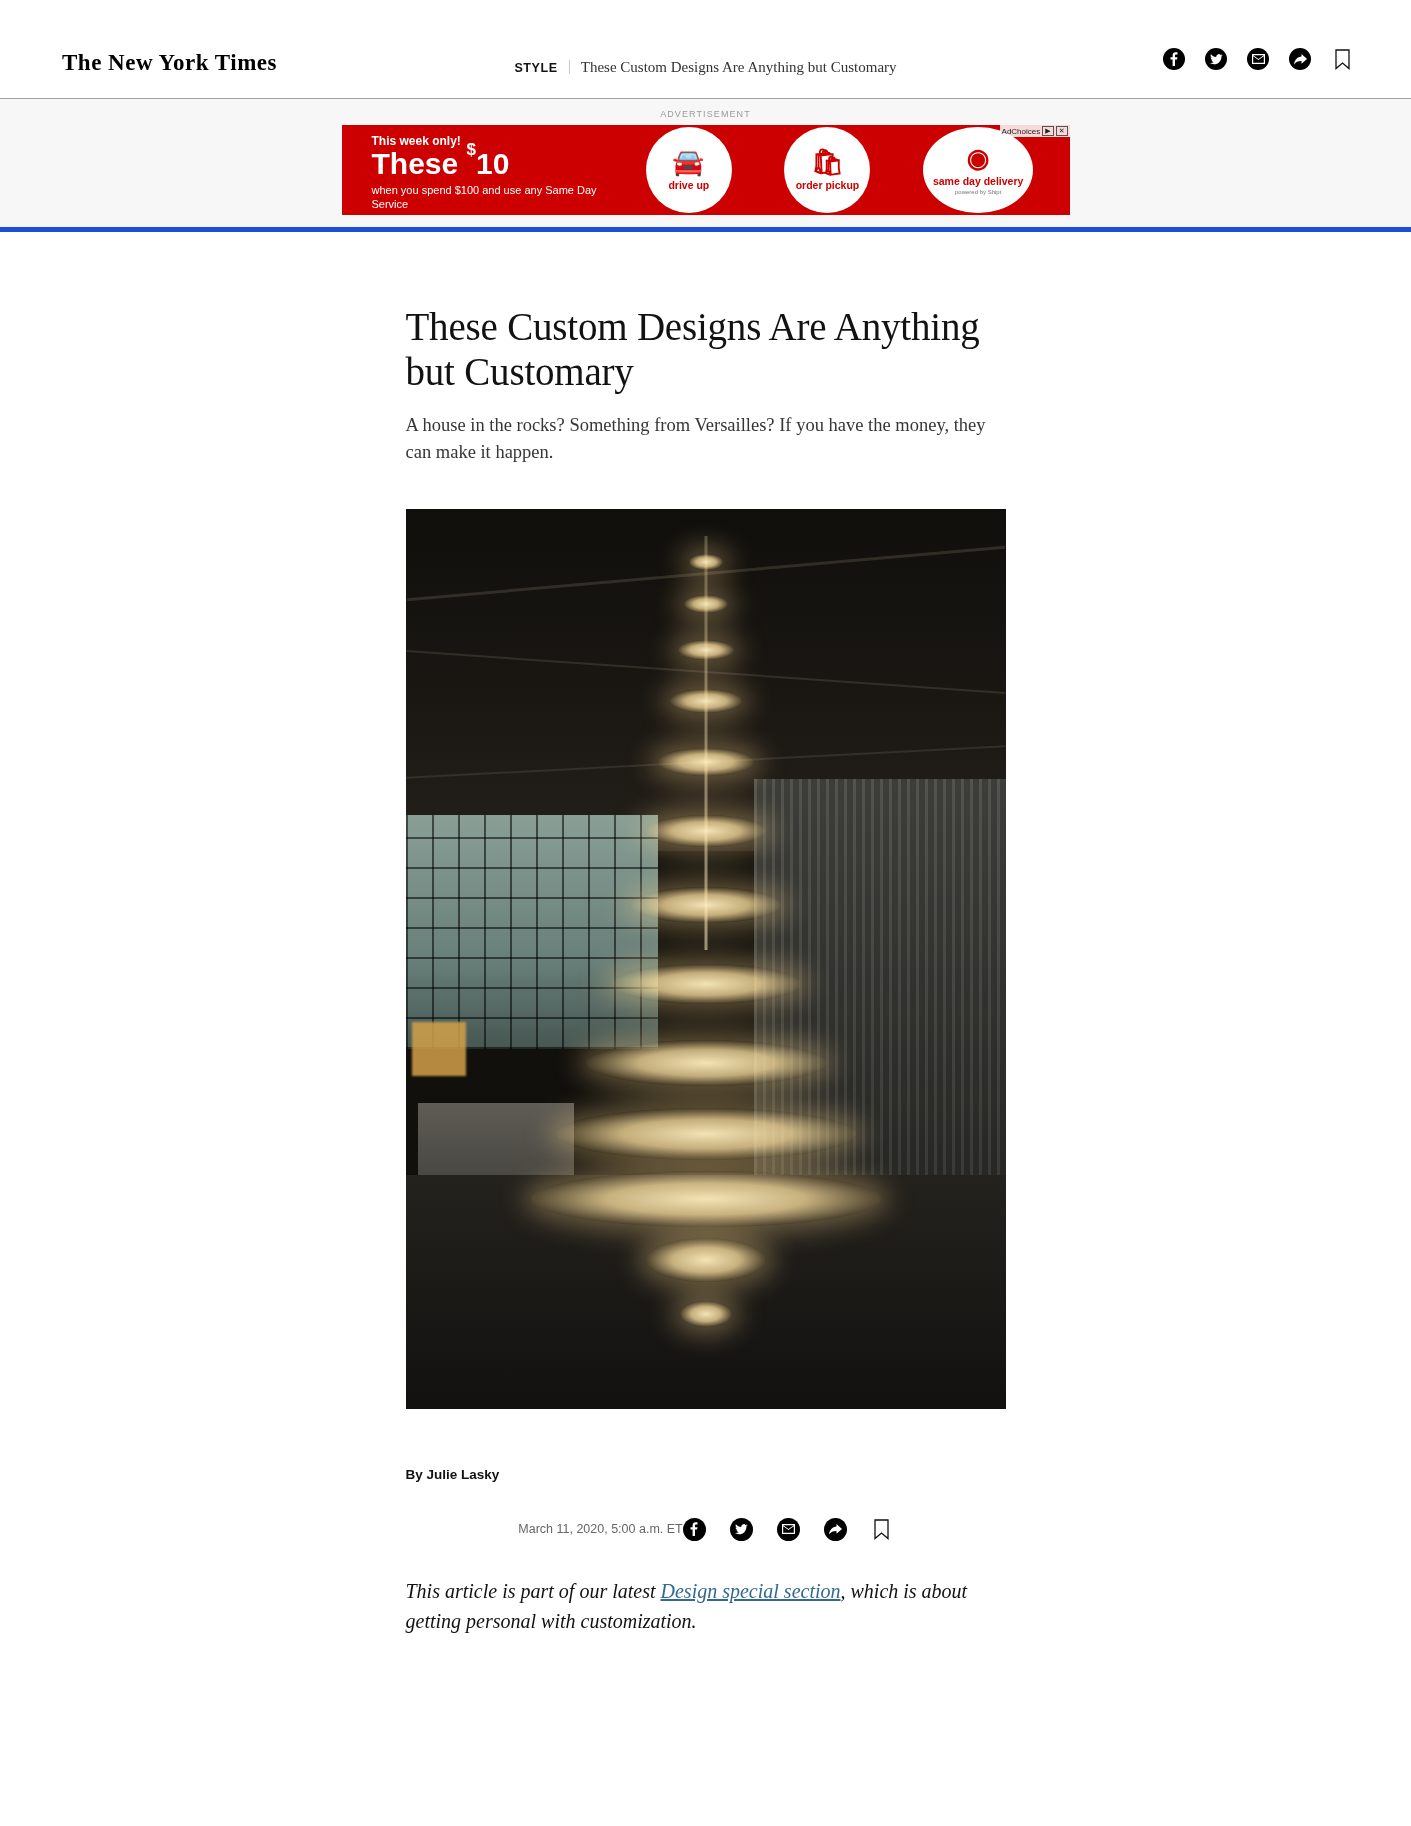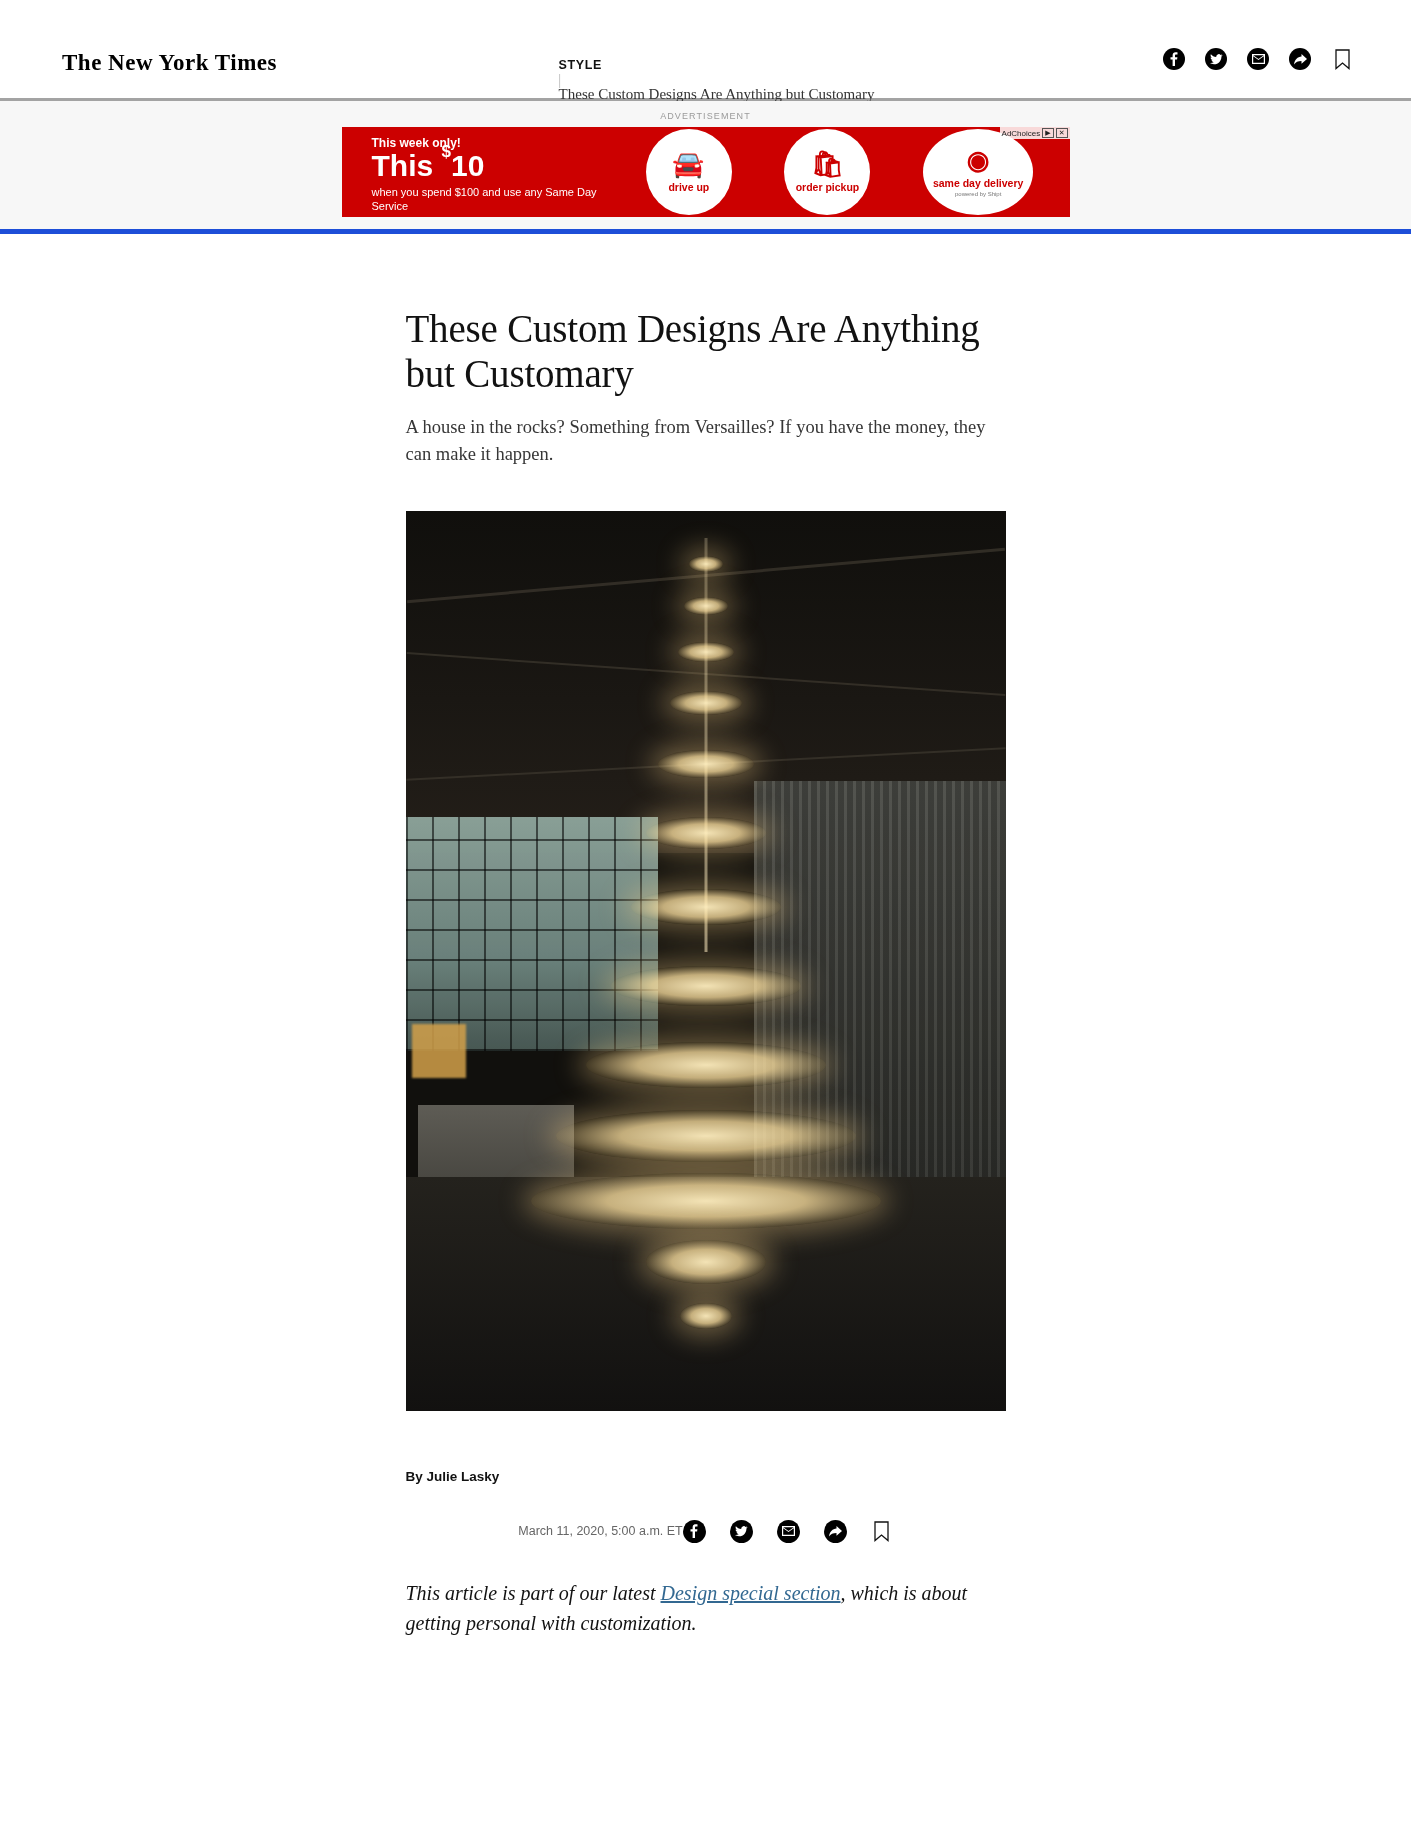--- a/index.html
+++ b/index.html
@@ -13,21 +13,21 @@
     position: relative;
     font-family: "Liberation Serif", serif;
     color: #121212;
     overflow: hidden;
   }
 
   
   .masthead {
     position: relative;
     height: 98px;
-    border-bottom: 3px solid #a3a3a3;
+    border-bottom: 1px solid #a3a3a3;
     background: #ffffff;
   }
   .nyt-logo {
     position: absolute;
     left: 62px;
     top: 50px;
     font-family: "Liberation Serif", serif;
     font-weight: 700;
     font-size: 23px;
     letter-spacing: 0.5px;
@@ -35,21 +35,20 @@
     white-space: nowrap;
   }
   .masthead-center {
     position: absolute;
     left: 50%;
     top: 58px;
     transform: translateX(-50%);
     display: flex;
     align-items: baseline;
     white-space: nowrap;
-    flex-direction: column;
   }
   .kicker {
     font-family: "Liberation Sans", sans-serif;
     font-size: 12.5px;
     font-weight: 700;
     letter-spacing: 0.6px;
     color: #121212;
   }
   .kicker-divider {
     display: inline-block;
@@ -402,21 +401,21 @@
     </div>
   </div>
 </header>
 
 <section class="ad-band">
   <div class="ad-label">ADVERTISEMENT</div>
   <div class="ad-creative">
     <div class="ad-left">
       <div class="ad-l1">This week only!</div>
       <div class="ad-l2">
-        <span>This</span>
+        <span>These</span>
         <sup>$</sup><span>10</span>
       </div>
       <div class="ad-l3">when you spend $100 and use any Same Day Service</div>
     </div>
     <div class="ad-right">
       <div class="ad-bubble">
         <span class="glyph">🚘</span>
         <span>drive up</span>
       </div>
       <div class="ad-bubble">

